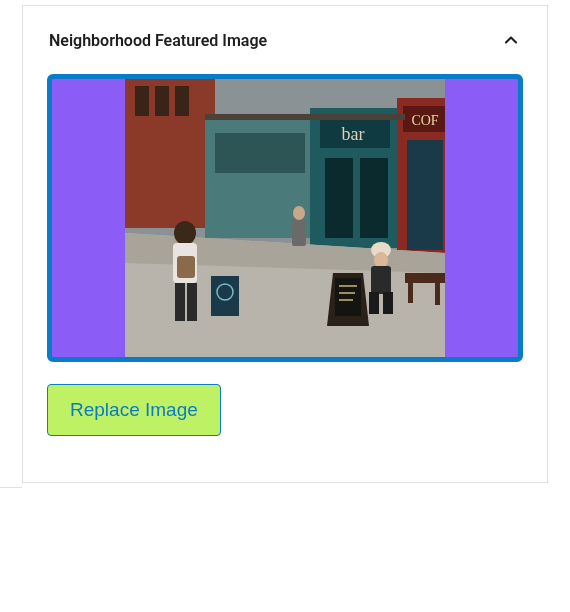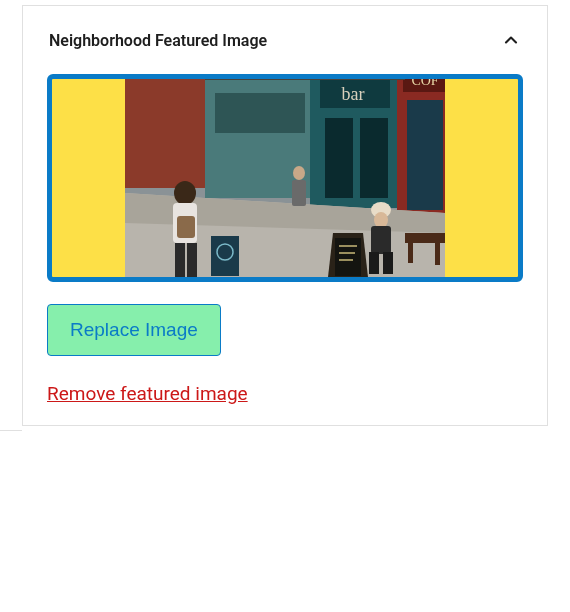--- a/index.html
+++ b/index.html
@@ -41,43 +41,43 @@
       width: 20px;
       height: 20px;
     }
     .panel-body {
       padding: 0 24px 20px 24px;
     }
     .image-container {
       border: 5px solid #0a7bc7;
       border-radius: 6px;
       width: 100%;
-      height: 208px;
+      height: 288px;
       display: flex;
       align-items: center;
       justify-content: center;
       overflow: hidden;
       margin-bottom: 22px;
-      background: #fde047;
+      background: #8b5cf6;
     }
     .thumb {
       width: 320px;
       height: 100%;
       display: block;
     }
     .thumb svg {
       width: 100%;
       height: 100%;
       display: block;
     }
     .replace-btn {
       display: inline-block;
       border: 1px solid #0a7bc7;
       color: #0a7bc7;
-      background: #86efac;
+      background: #bef264;
       font-size: 19px;
       padding: 14px 22px;
       border-radius: 4px;
       cursor: pointer;
       margin-bottom: 26px;
     }
     .remove-link {
       display: inline-block;
       color: #cc1818;
       font-size: 19px;
@@ -158,18 +158,15 @@
           <rect x="246" y="188" width="20" height="28" fill="#2a2a2a" rx="3"></rect>
           <rect x="244" y="214" width="10" height="22" fill="#1a1a1a"></rect>
           <rect x="258" y="214" width="10" height="22" fill="#1a1a1a"></rect>
 
           <ellipse cx="174" cy="135" rx="6" ry="7" fill="#c8a888"></ellipse>
           <rect x="167" y="142" width="14" height="26" fill="#6a6a6a" rx="2"></rect>
         </svg>
       </div>
     </div>
     <button class="replace-btn">Replace Image</button>
-    <div>
-      <a class="remove-link">Remove featured image</a>
-    </div>
   </div>
 </div>
 <div class="small-bottom-border"></div>
 
 </body></html>

